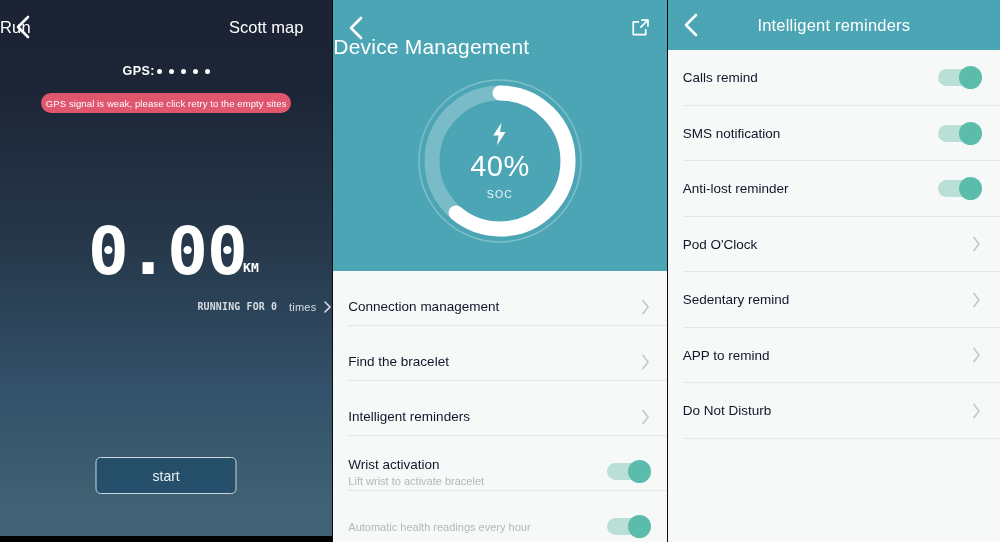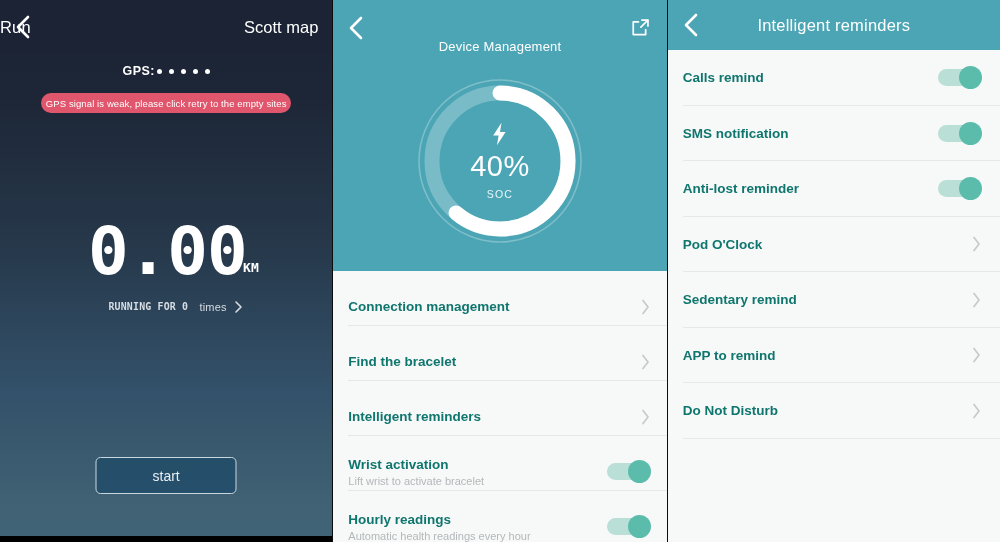--- a/index.html
+++ b/index.html
@@ -24,21 +24,21 @@
   .run-header .back{
     width:46px;height:54px;display:flex;align-items:center;justify-content:center;
   }
   .chev-back{display:block;}
   .run-title{
     position:absolute;left:0;right:0;text-align:left;
     color:#fff;font-size:16.5px;font-weight:400;letter-spacing:.2px;
     pointer-events:none;
   }
   .run-map{
-    position:absolute;right:14px;top:0;height:54px;display:flex;align-items:center;
+    position:absolute;right:29px;top:0;height:54px;display:flex;align-items:center;
     color:#fff;font-size:16.5px;
   }
   .gps-row{
     margin-top:10px;display:flex;align-items:center;justify-content:center;gap:2px;
   }
   .gps-label{color:#fff;font-size:12.5px;font-weight:bold;letter-spacing:.4px;}
   .gps-dots{display:flex;gap:7px;align-items:center;}
   .gps-dots i{width:5px;height:5px;border-radius:50%;background:#fff;display:block;}
   .gps-pill{
     margin:15px auto 0;width:250px;height:20px;border-radius:11px;
@@ -54,21 +54,21 @@
     color:#fff;font-size:65px;font-weight:bold;line-height:.92;
     letter-spacing:-1px;font-family:"DejaVu Sans Mono","Liberation Mono",monospace;
     transform:scaleX(1.04);transform-origin:left bottom;
   }
   .dist-unit{
     color:#fff;font-size:13px;font-weight:bold;margin-left:3px;margin-bottom:7px;
     font-family:"DejaVu Sans Mono","Liberation Mono",monospace;
     text-align:right;
   }
   .run-times{
-    margin-top:18px;display:flex;align-items:center;justify-content:center;gap:7px;
+    margin-top:18px;display:flex;align-items:center;justify-content:flex-end;gap:7px;
     color:#d7dde4;font-size:11px;letter-spacing:.2px;
   }
   .run-times .caps{
     font-weight:bold;font-family:"DejaVu Sans Mono","Liberation Mono",monospace;
     transform:scaleX(.9);transform-origin:center;
   }
   .start-btn{
     position:absolute;left:50%;transform:translateX(-50%);top:457px;
     width:139px;height:35px;border-radius:5px;
     background:rgba(31,74,104,.78);
@@ -84,22 +84,22 @@
   .panel-device{
     position:relative;width:334px;height:542px;background:#f7f8f8;overflow:hidden;
     border-left:1px solid #0c0c0c;
   }
   .teal-hero{
     height:271px;background:#4ba5b5;position:relative;
   }
   .dev-header{height:55px;display:flex;align-items:center;position:relative;}
   .dev-header .back{width:46px;height:55px;display:flex;align-items:center;justify-content:center;}
   .dev-title{
-    position:absolute;left:0;right:0;text-align:center;color:#fff;
-    font-size:13px;letter-spacing:.2px;pointer-events:none;margin-top:38px;
+    position:absolute;left:0;right:0;text-align:left;color:#fff;
+    font-size:21px;letter-spacing:.2px;pointer-events:none;margin-top:38px;
   }
   .ext-link{
     position:absolute;right:16px;top:0;height:55px;display:flex;align-items:center;
   }
   .ring-wrap{
     position:absolute;left:50%;top:76px;transform:translateX(-50%);
     width:170px;height:170px;
   }
   .ring-center{
     position:absolute;left:0;top:0;width:170px;height:170px;
@@ -114,21 +114,21 @@
   .list{background:#f7f8f8;}
   .row{
     position:relative;height:55px;display:flex;align-items:center;
     padding:16px 16px 0 15px;box-sizing:border-box;
   }
   .row.tall{height:55px;}
   .row:after{
     content:"";position:absolute;left:15px;right:0;bottom:0;height:1px;background:#e6e8e8;
   }
   .row .texts{display:flex;flex-direction:column;justify-content:center;flex:1;gap:3px;}
-  .row .lbl{color:#0f766e;font-size:13.5px;font-weight:bold;}
+  .row .lbl{color:#0f172a;font-size:13.5px;}
   .row .sub{color:#b3b8ba;font-size:11px;}
   .chev-r{margin-left:auto;}
   .toggle{
     margin-left:auto;position:relative;width:44px;height:19px;
   }
   .toggle .track{
     position:absolute;left:0;top:1px;width:38px;height:17px;border-radius:9px;background:#b9dfd7;
   }
   .toggle .knob{
     position:absolute;right:0;top:-2px;width:23px;height:23px;border-radius:50%;
@@ -272,21 +272,20 @@
           <span class="sub">Lift wrist to activate bracelet</span>
         </div>
         <div class="toggle">
           <div class="track"></div>
           <div class="knob"></div>
         </div>
       </div>
 
       <div class="row tall">
         <div class="texts">
-          <span class="lbl">Hourly readings</span>
           <span class="sub">Automatic health readings every hour</span>
         </div>
         <div class="toggle">
           <div class="track"></div>
           <div class="knob"></div>
         </div>
       </div>
 
     </div>
   </div>

